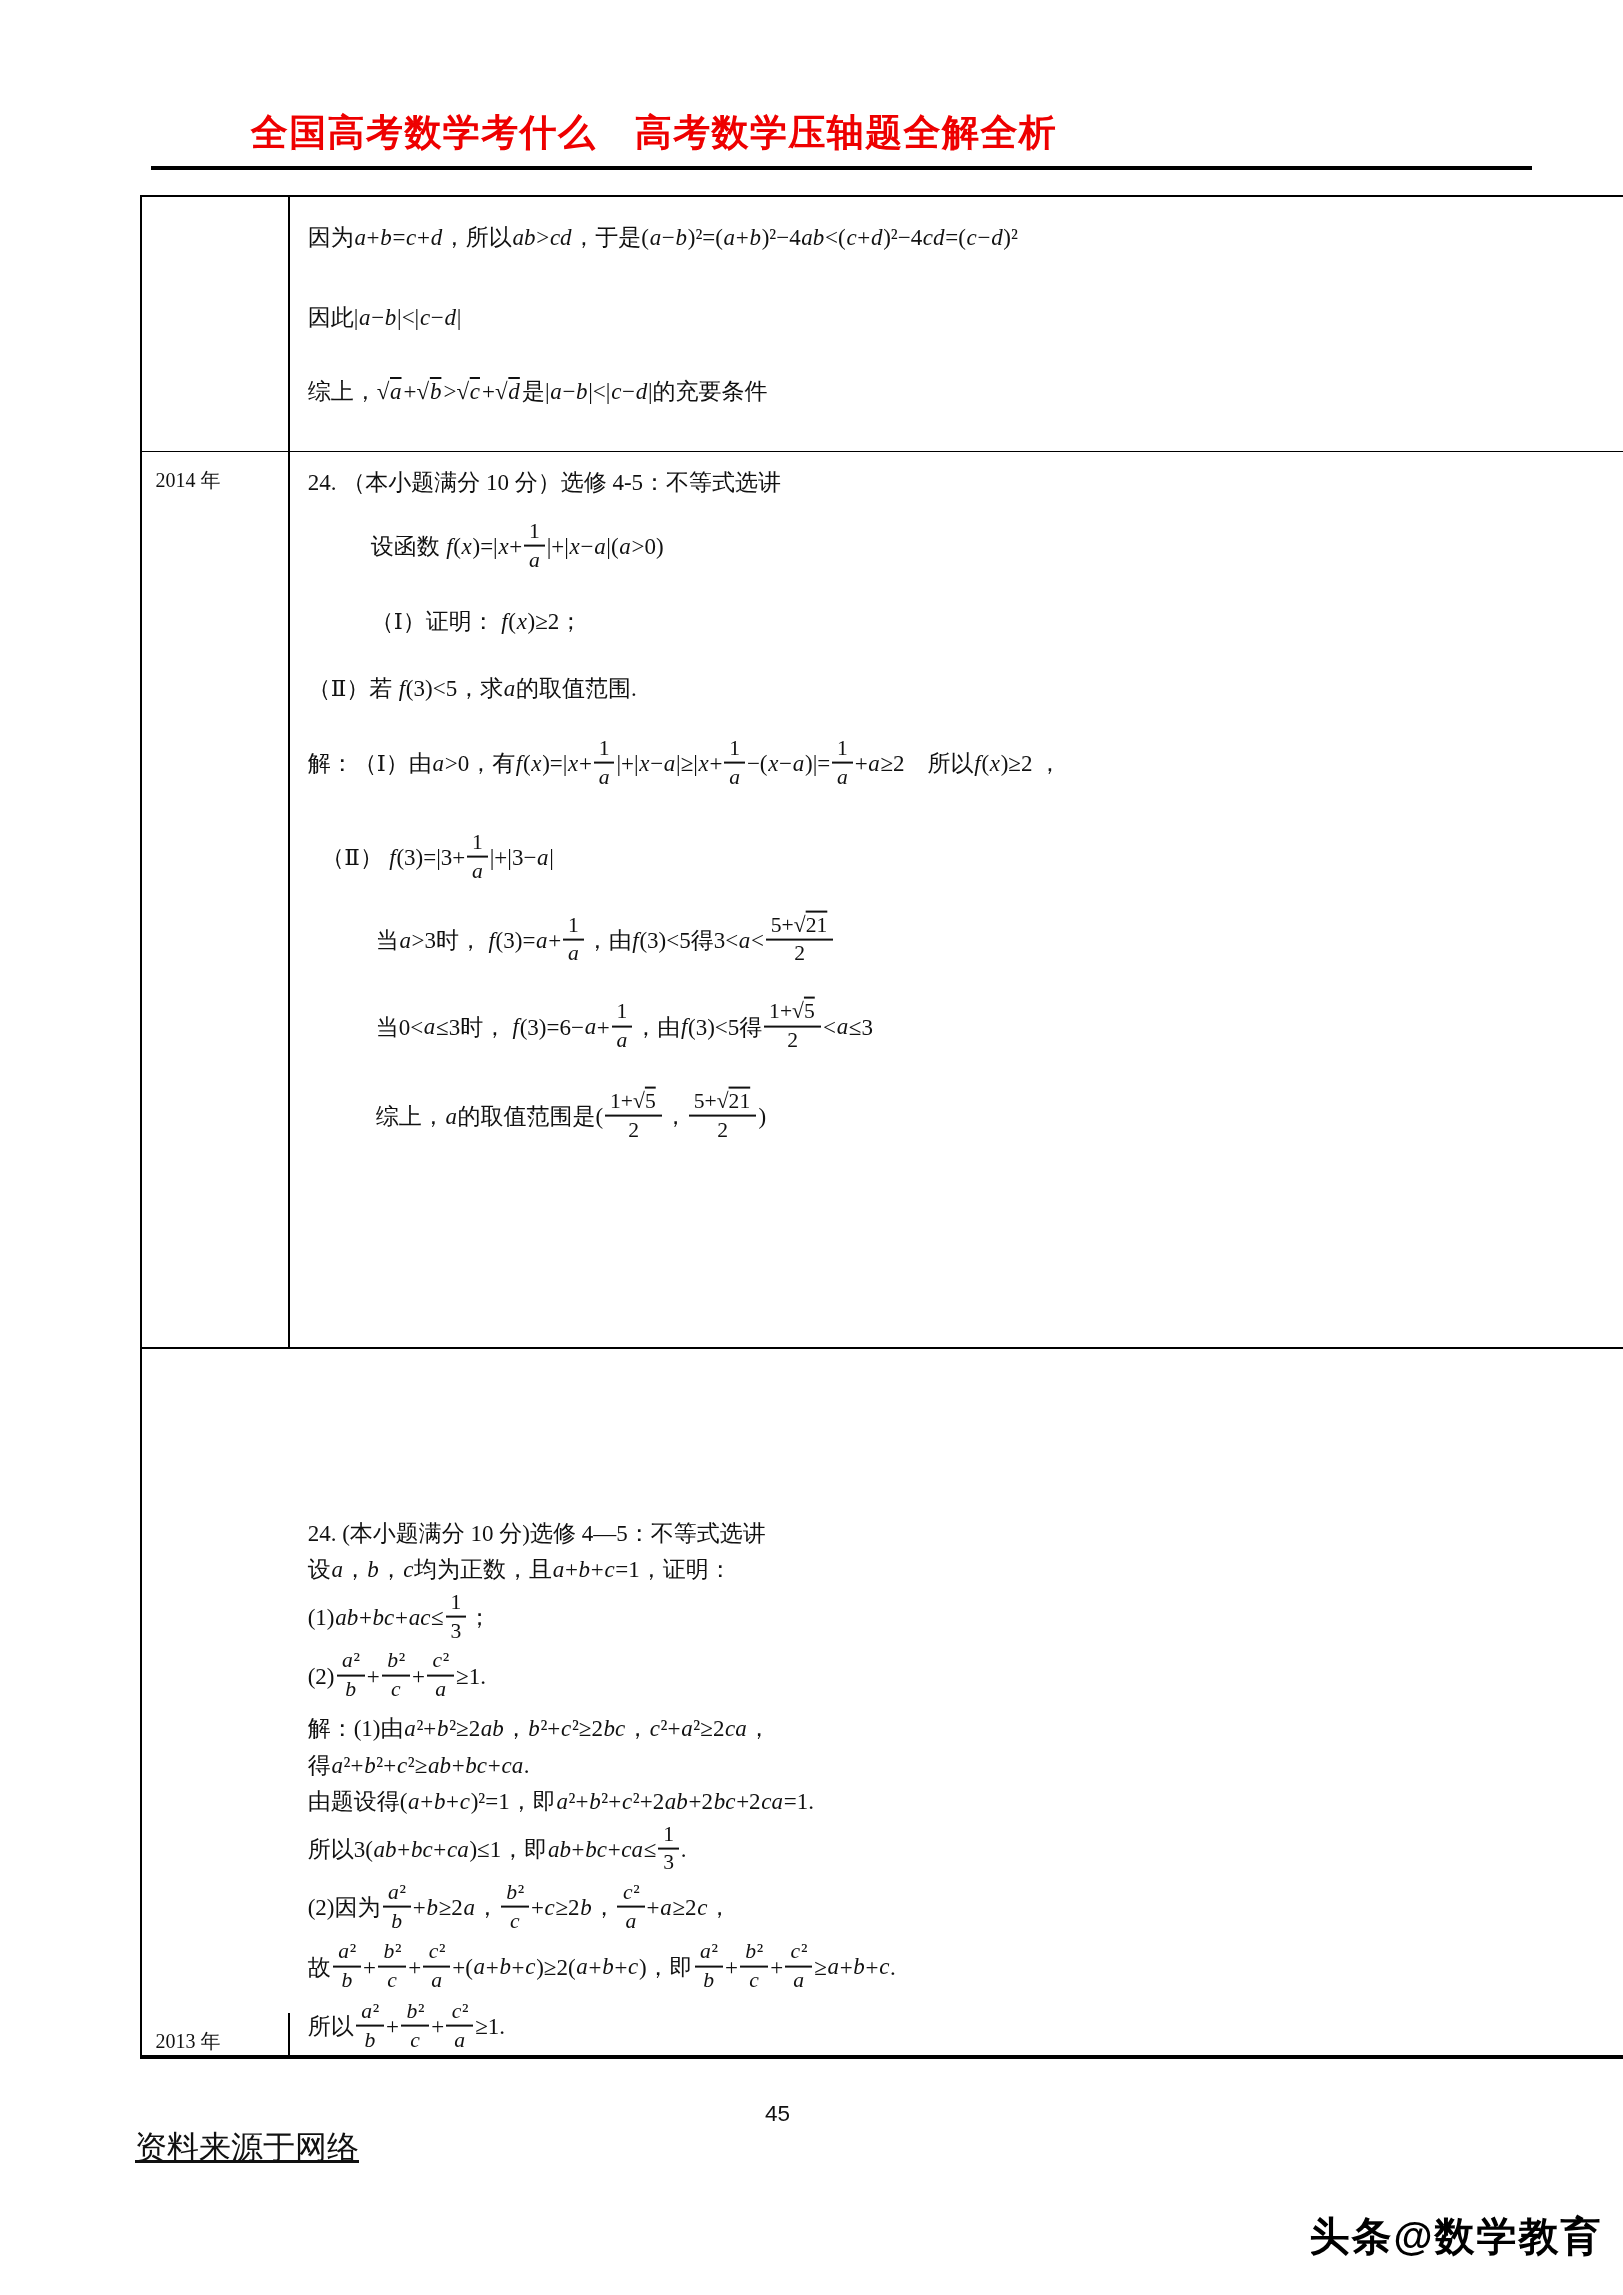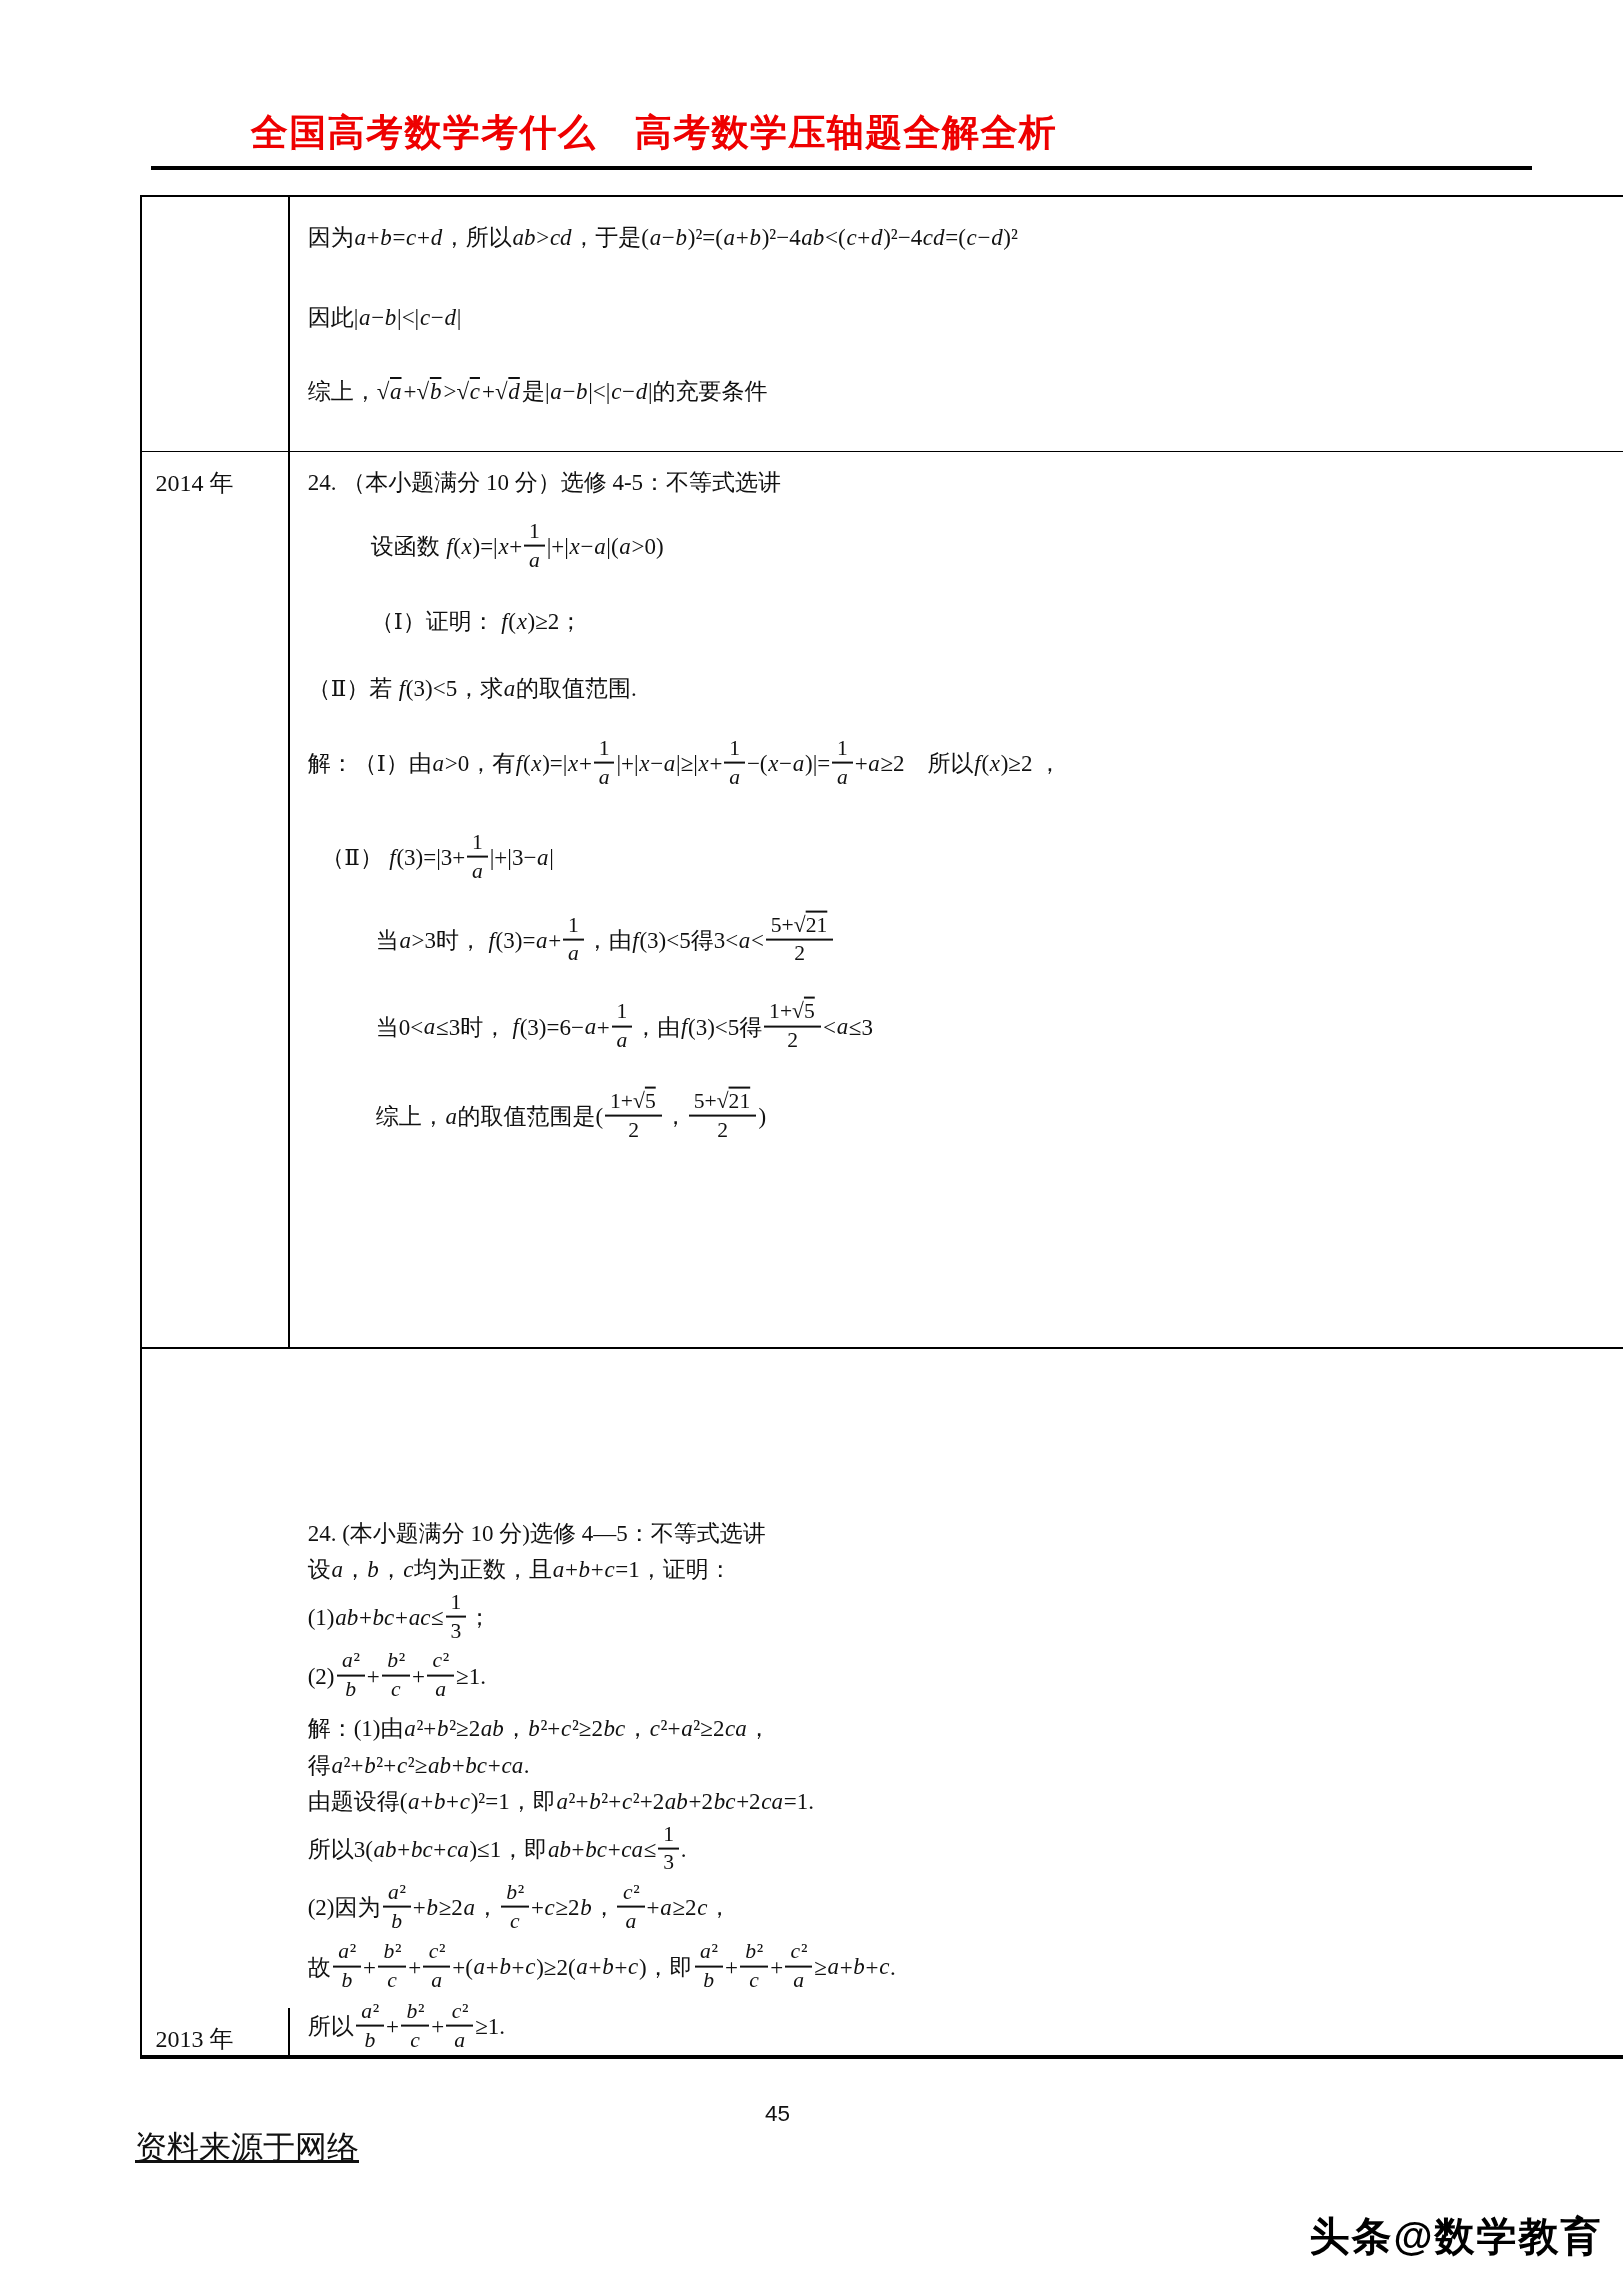--- a/index.html
+++ b/index.html
@@ -23,21 +23,21 @@
     box-sizing:border-box;background:#fff;
   }
   .trow{display:flex;box-sizing:border-box;}
   .trow.r1{border-top:1.4px solid #000;}
   .trow.r2{border-top:2.7px solid #000;align-items:flex-end;}
   .trow.r0{height:254px;}
   .trow.r1{height:896px;}
   .trow.r2{height:708px;}
   .ycell{
     width:148px;min-width:148px;border-right:2px solid #000;box-sizing:border-box;
-    padding:15px 0 0 13.6px;font-size:24px;white-space:nowrap;
+    padding:15px 0 0 13.6px;font-size:20px;white-space:nowrap;
   }
   .ccell{flex:1;padding:0 6.8px 0 17.7px;overflow:hidden;}
   
   .mline{font-size:23px;line-height:1.4;white-space:nowrap;}
   .mline i{font-style:italic;padding:0 0.7px;}
   .frac{
     display:inline-block;vertical-align:middle;text-align:center;
     font-size:0.94em;line-height:1.08;margin:0 2px;transform:translateY(-3.4px);
   }
   .fn{display:block;padding:0.7px 4.8px 2px;border-bottom:2px solid #111;}

